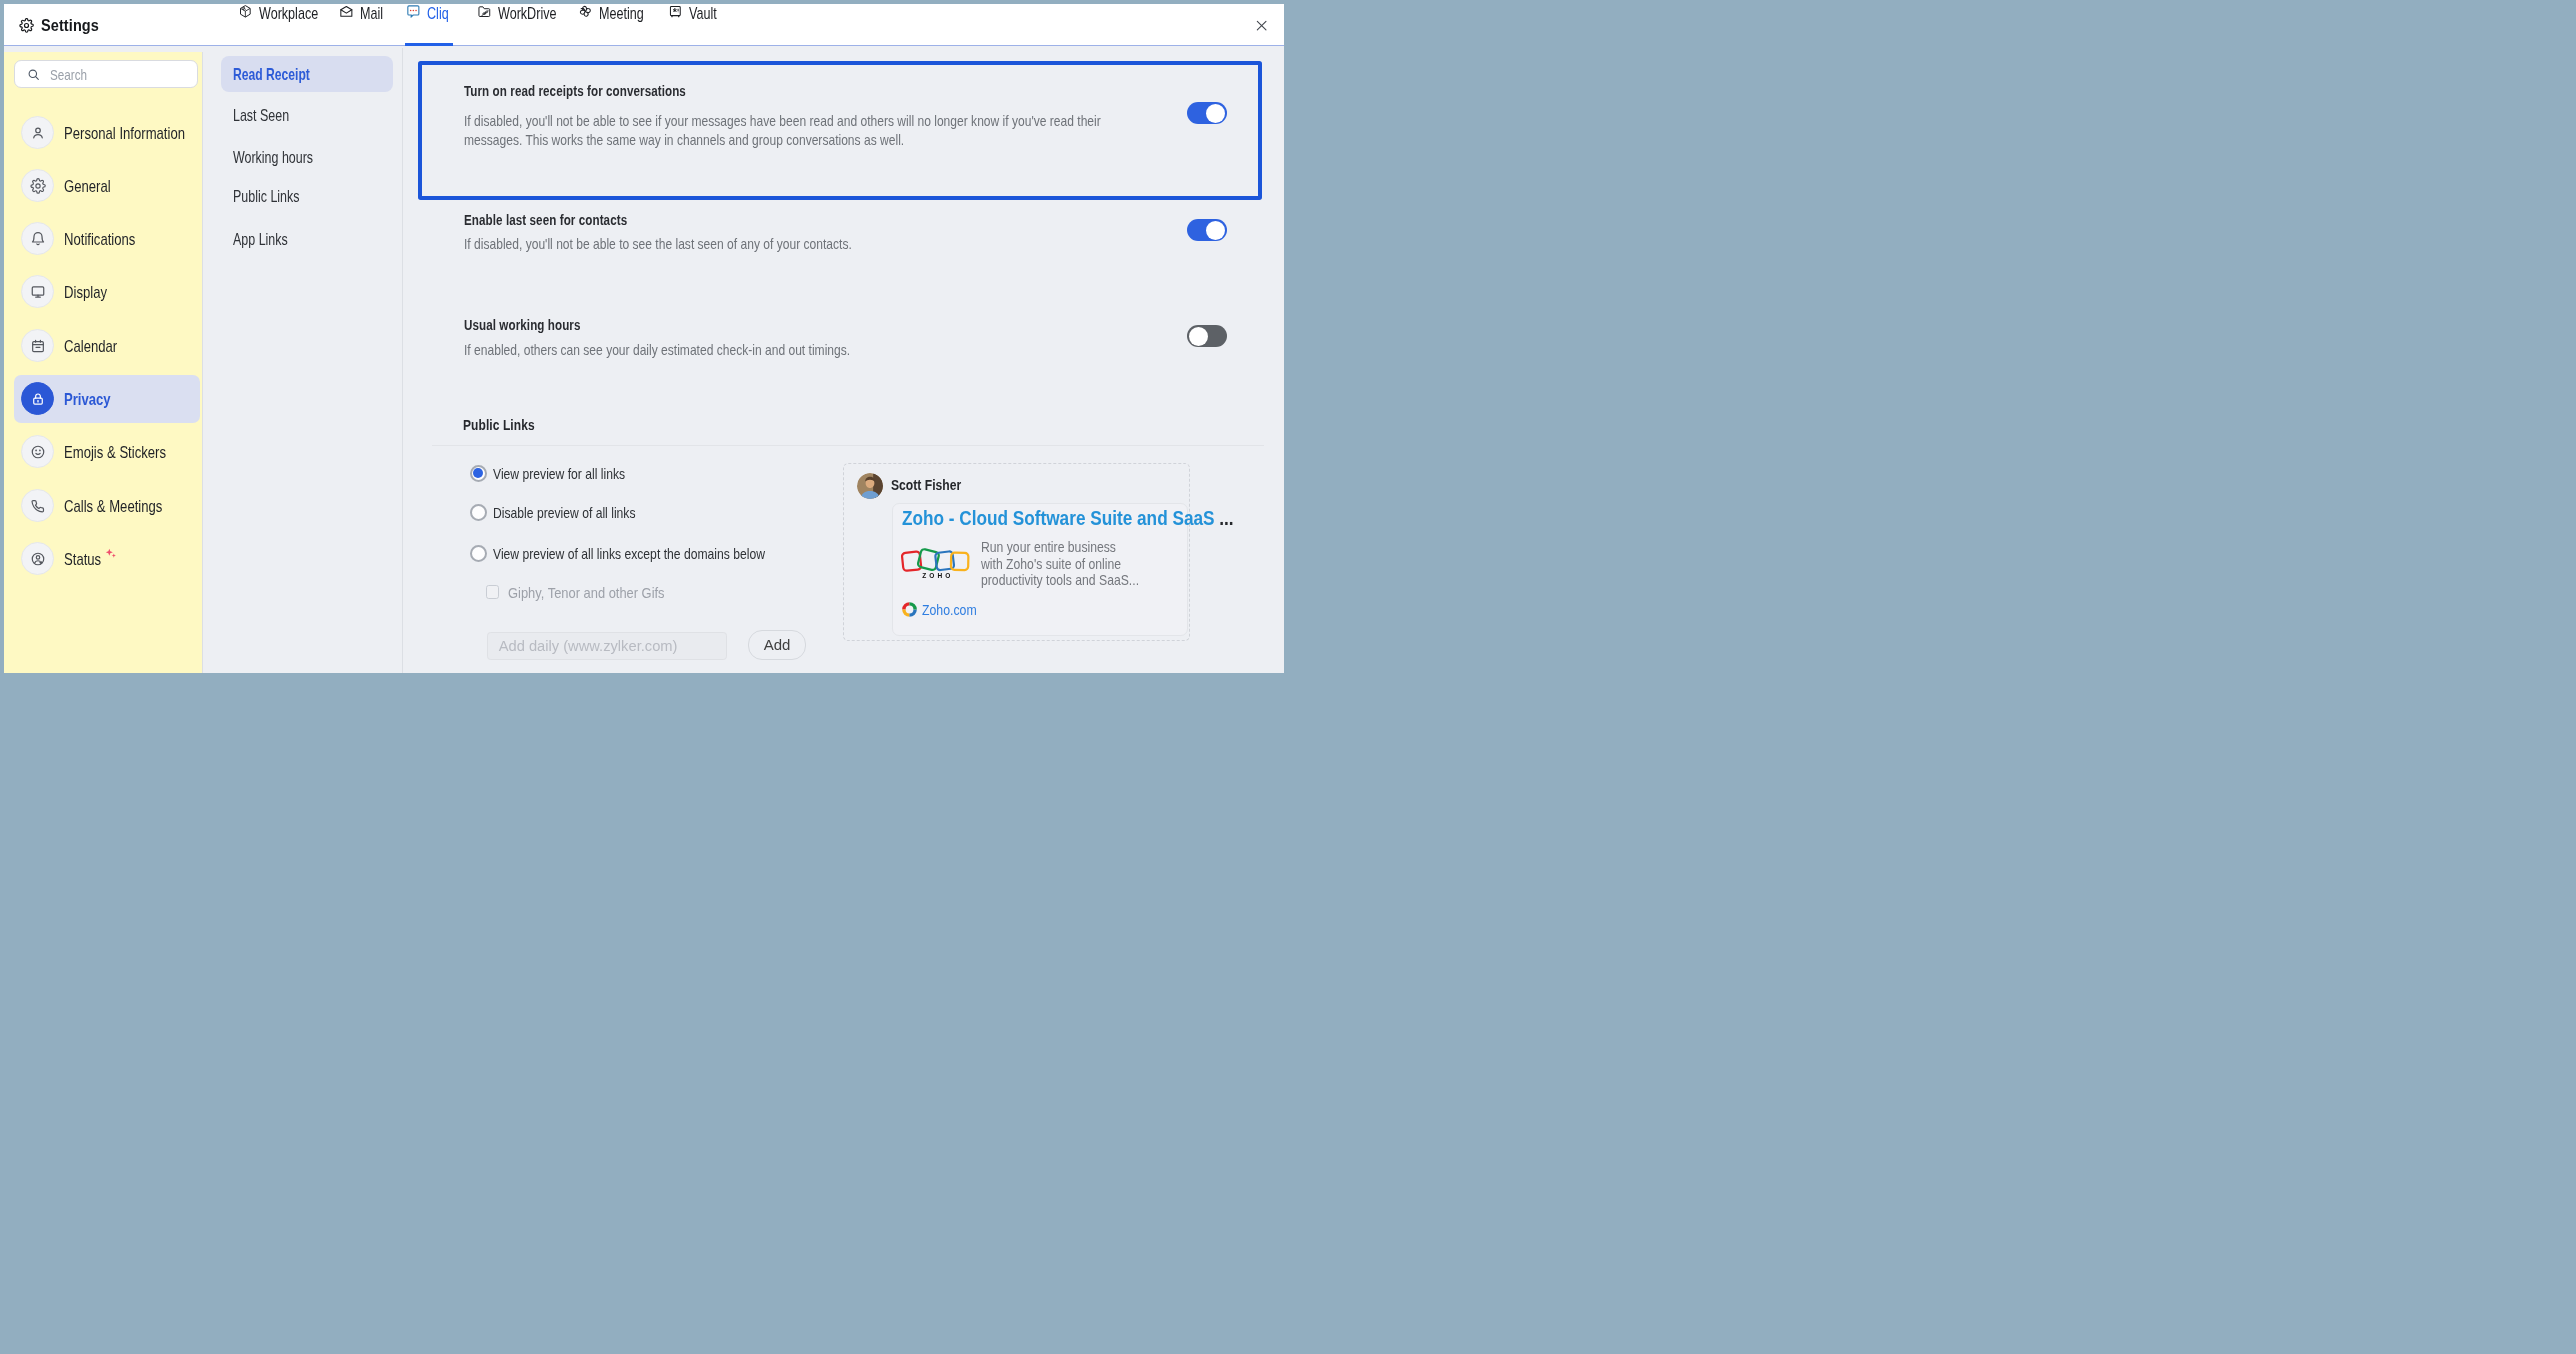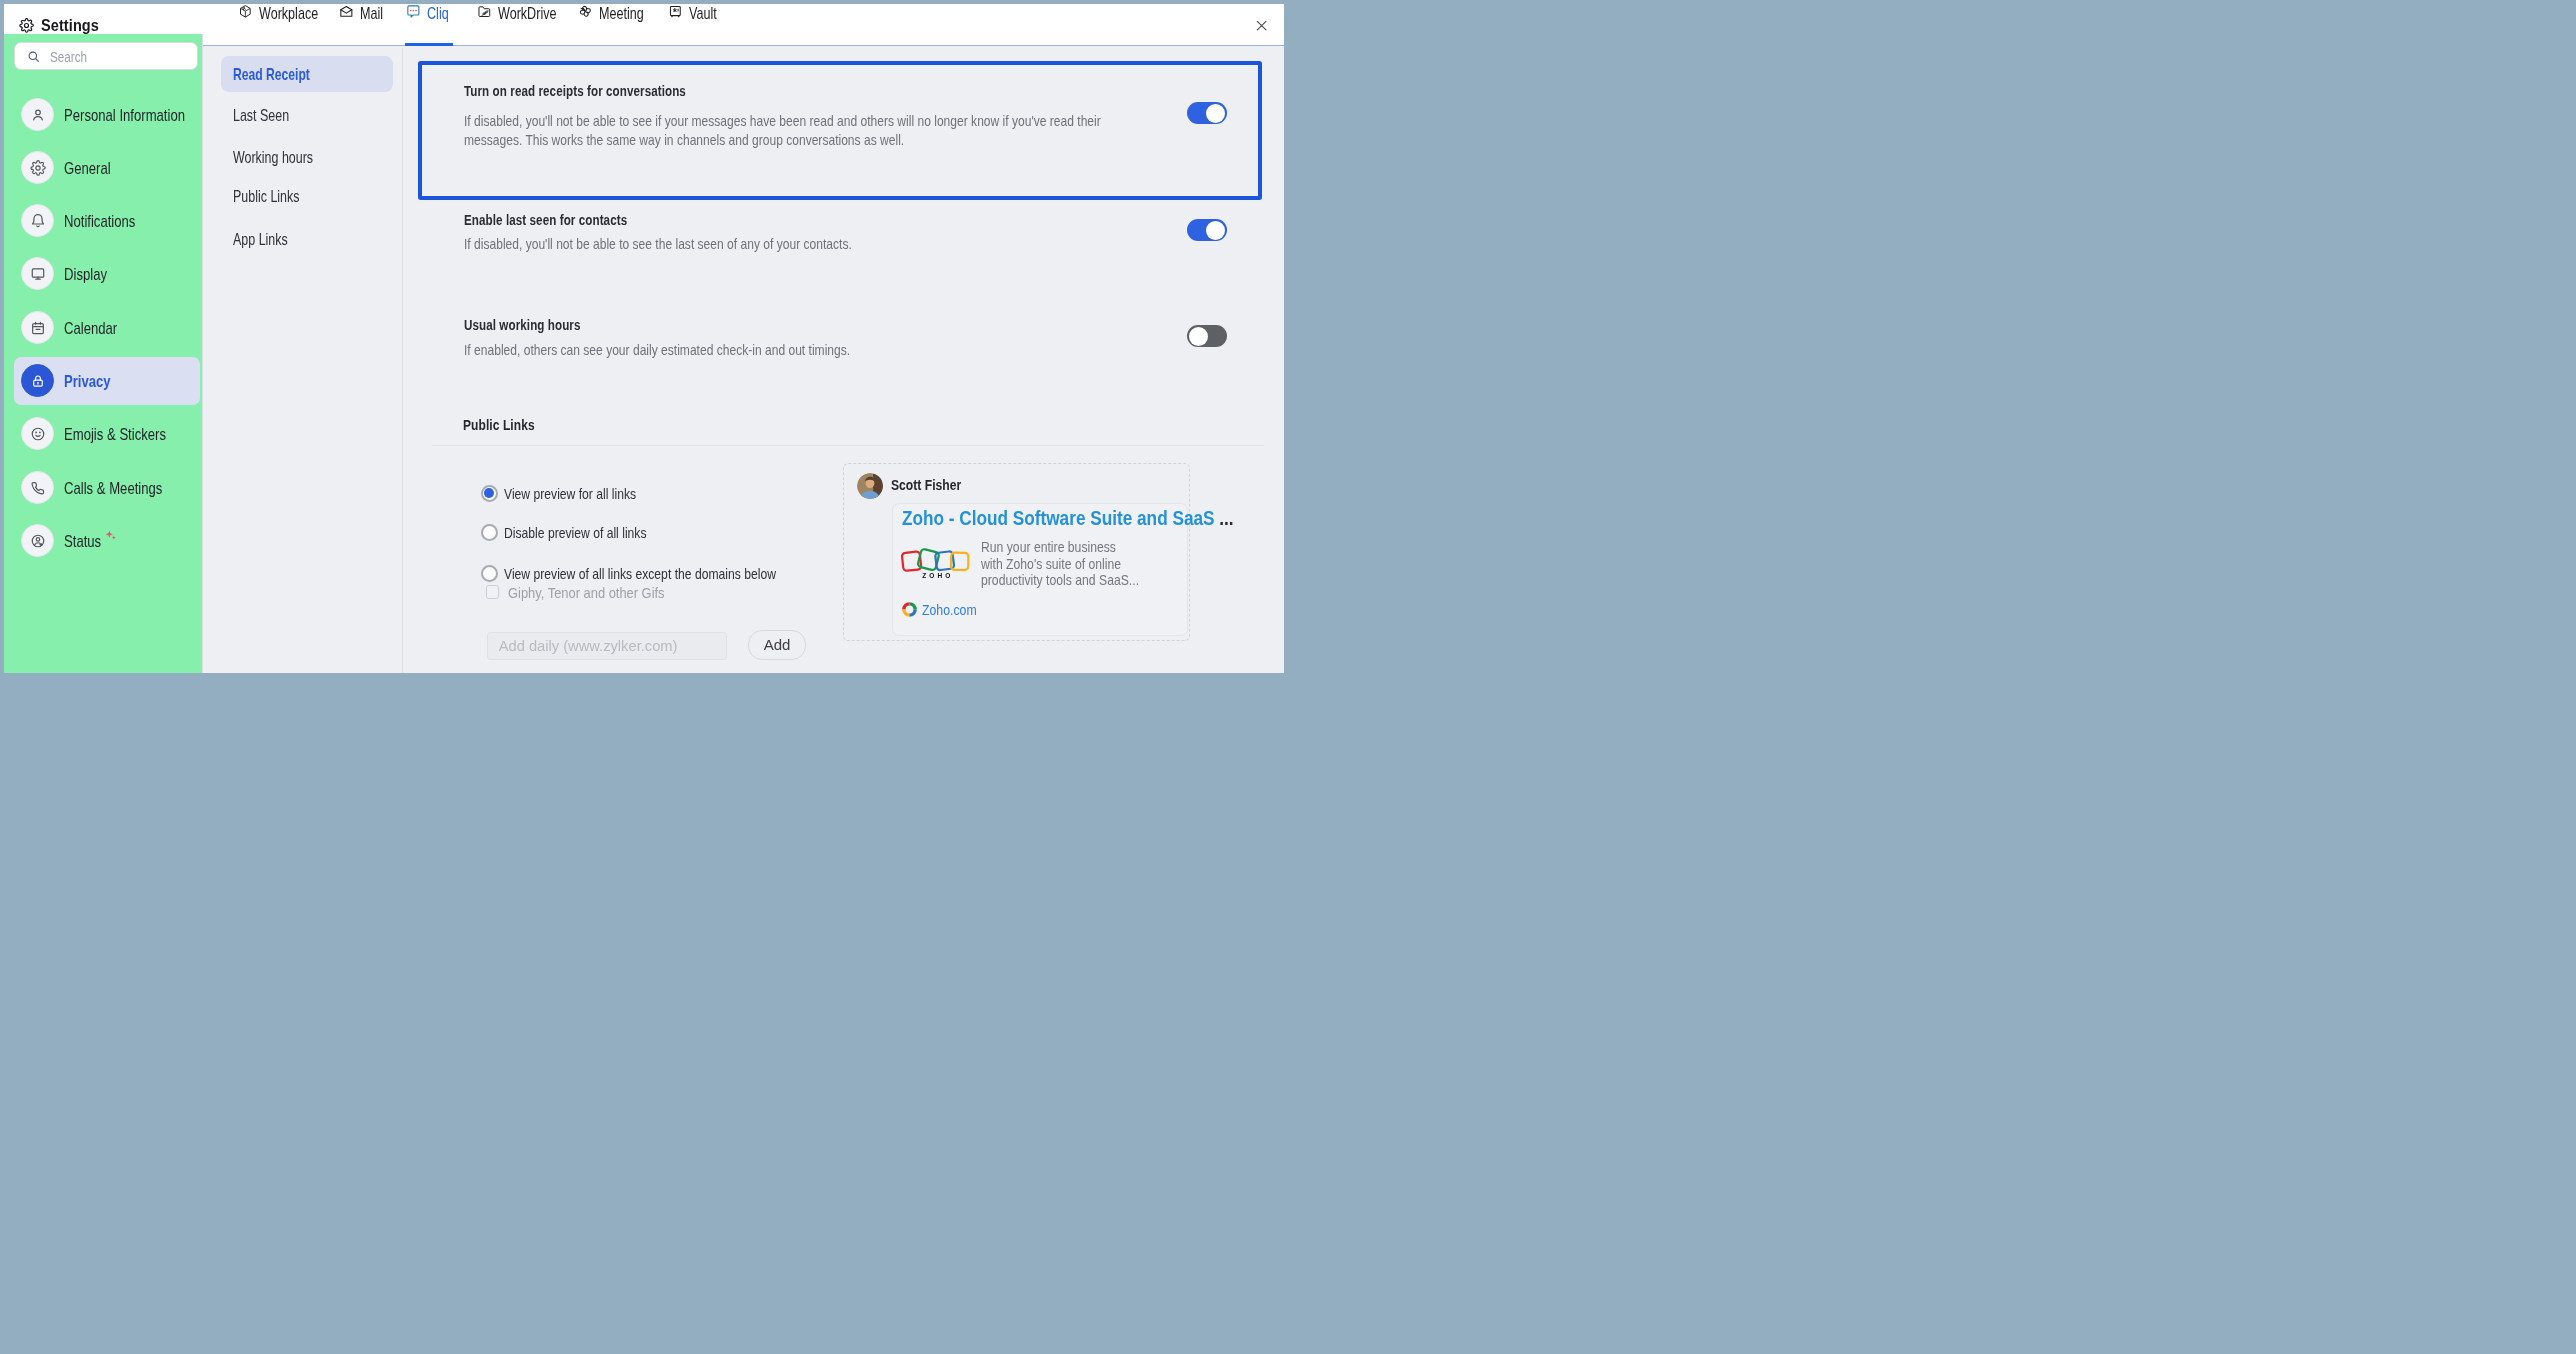--- a/index.html
+++ b/index.html
@@ -16,21 +16,21 @@
   .brand { position:absolute; left:15px; top:0; height:42px; display:flex; align-items:center; }
   .brand svg { width:15px; height:15px; }
   .brand .t { margin-left:7.1px; font-size:17.3px; font-weight:700; color:#17191c; letter-spacing:0.1px; }
   .tab { position:absolute; top:0; height:42px; display:flex; font-size:17px; color:#1d1f23; }
   .tab svg { width:14.7px; height:14.7px; margin-right:6.2px; }
   .tab.cliq { color:#2160e8; }
   .underline { position:absolute; left:401px; top:39px; width:48px; height:3.1px; background:#2160e8; }
   .close { position:absolute; right:15.6px; top:14.7px; width:13.3px; height:13.3px; }
 
   
-  .col1 { position:absolute; left:0; top:30px; width:199px; bottom:0; background:#86efac; border-right:0.9px solid #dcdfe4; }
+  .col1 { position:absolute; left:0; top:48px; width:199px; bottom:0; background:#fef9c3; border-right:0.9px solid #dcdfe4; }
   .col2 { position:absolute; left:206px; top:44px; width:193px; bottom:0; background:#edeff3; border-right:0.9px solid #dcdfe4; }
   main  { position:absolute; left:400px; top:44px; right:0; bottom:0; background:#edeff3; }
 
   
   .search { position:absolute; left:10.2px; top:8px; width:184px; height:28.4px; background:#fff; border:0.9px solid #d9dbe0; border-radius:7.1px; display:flex; align-items:center; }
   .search svg { width:13.3px; height:13.3px; margin-left:11.6px; }
   .search .ph { margin-left:9.8px; font-size:15px; color:#9aa0a9; }
 
   
   .mi { position:absolute; left:0; width:100%; height:53px;text-align:center; }
@@ -52,21 +52,21 @@
   .sbody { position:absolute; left:60px; font-size:14.2px; color:#6e7278; line-height:19px; white-space:nowrap; }
   .toggle { position:absolute; left:783px; width:40px; height:22px; border-radius:11px; background:#2e62e0; }
   .toggle .knob { position:absolute; top:1.6px; width:19px; height:19px; border-radius:50%; background:#fff; }
   .toggle.on .knob { right:1.6px; }
   .toggle.off { background:#5d6166; }
   .toggle.off .knob { left:1.6px; }
 
   .plhead { position:absolute; left:59px; top:368px; font-size:15px; font-weight:700; color:#26282d; letter-spacing:0.1px; }
   .plrule { position:absolute; left:27.6px; top:397px; width:832px; height:0.9px; background:#e2e4e8; }
 
-  .radio-row { position:absolute; left:77px; height:18px; display:flex; align-items:center;margin-top:20px; }
+  .radio-row { position:absolute; left:66px; height:18px; display:flex; align-items:center; }
   .radio { width:17px; height:17px; border-radius:50%; border:2.2px solid #a6abb3; background:#fdfdfe; margin-right:6.2px; position:relative; }
   .radio.on .dot { position:absolute; left:1.3px; top:1.3px; width:9.8px; height:9.8px; border-radius:50%; background:#2d63e2; }
   .radio-row .rl { font-size:15px; color:#2e3135; white-space:nowrap; }
 
   .chk-row { position:absolute; left:82px; height:14.2px; display:flex; align-items:center; }
   .chk { width:13.3px; height:13.3px; border:1.3px solid #c9cdd4; border-radius:2.7px; background:#f0f1f4; margin-right:9px; }
   .chk-row .cl { font-size:15px; color:#9da1a9; white-space:nowrap; }
 
   .dominput { position:absolute; left:83px; top:584px; width:240px; height:28.4px; background:#e9ebef; border:0.9px solid #dfe1e5; border-radius:3.6px; line-height:27px; padding-left:10.7px; font-size:14.7px; color:#b8bbc2; }
   .addbtn { position:absolute; left:344px; top:582px; width:58px; height:30px; border:0.9px solid #d6d9de; border-radius:14px; text-align:center; line-height:28.4px; font-size:15px; color:#404040; }

